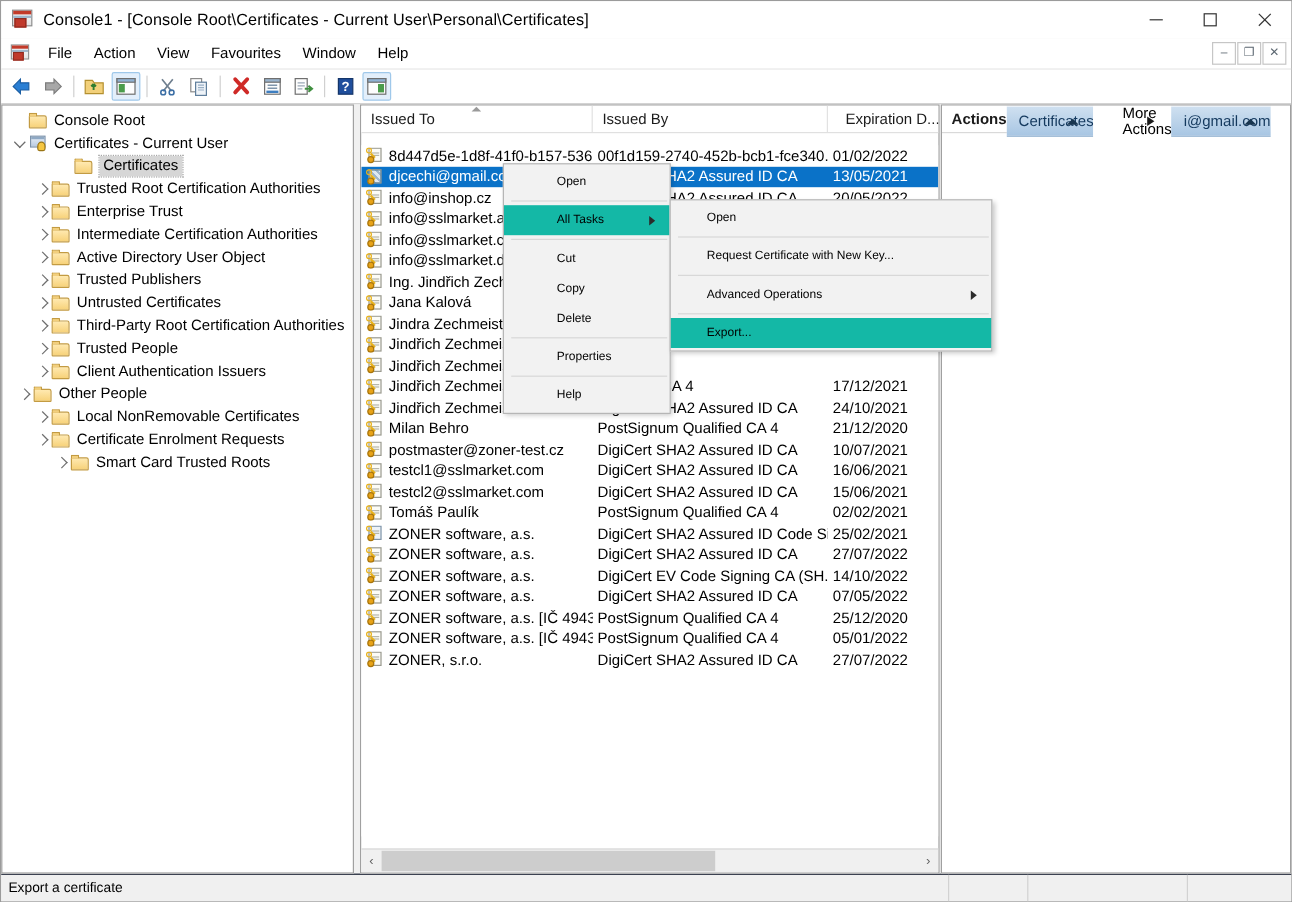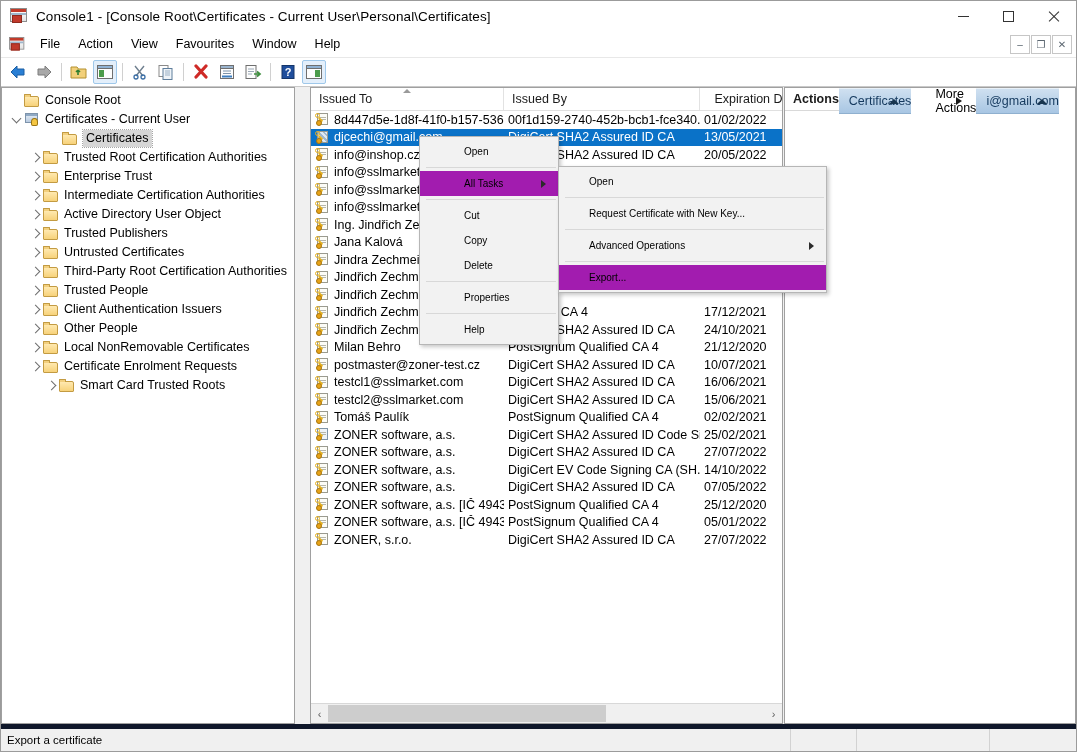--- a/index.html
+++ b/index.html
@@ -124,21 +124,21 @@
   }
   .certstore-ico .cs2{position:absolute;left:2px;top:1.5px;width:11px;height:2px;background:#8fa9c4;}
   .certstore-ico .cs3{
     position:absolute;left:7px;top:5px;width:7px;height:8px;
     background:#f5c642;border:1px solid #9a7515;border-radius:50% 50% 2px 2px;box-sizing:border-box;
   }
   .tnode.sel .lbl{background:#d6d6d6;padding:0 3px;outline:1px dotted #a6a6a6;}
   .lbl{line-height:17px;}
 
   
-  .list-pane{flex:1;margin-left:15px;display:flex;flex-direction:column;min-width:0;}
+  .list-pane{flex:1;margin-left:5px;display:flex;flex-direction:column;min-width:0;gap:10px;}
   .list-head{
     height:22px;flex:0 0 22px;display:flex;background:#fff;border-bottom:1px solid #e0e0e0;
     position:relative;
   }
   .col{
     height:22px;line-height:22px;font-size:12.5px;color:#1b1b1b;padding-left:8px;
     border-right:1px solid #e2e2e2;box-sizing:border-box;overflow:hidden;white-space:nowrap;
     position:relative;
   }
   .col .sortmark{
@@ -216,39 +216,39 @@
     background:#fff;position:relative;
   }
   .act-item .arrow{
     position:absolute;right:14px;top:50%;margin-top:-4px;width:0;height:0;
     border-top:4.5px solid transparent;border-bottom:4.5px solid transparent;border-left:6px solid #1b1b1b;
   }
 
   
   .statusbar{
     height:22px;flex:0 0 22px;background:#f0f0f0;display:flex;align-items:center;
-    border-top:5px solid #0f172a;
+    border-top:1px solid #0f172a;
   }
   .sb-seg{height:22px;line-height:22px;font-size:11.5px;color:#000;padding-left:6px;box-sizing:border-box;}
   .sb-main{flex:1;border-right:1px solid #d2d2d2;}
   .sb-s2{width:66px;flex:0 0 66px;border-right:1px solid #d2d2d2;}
   .sb-s3{width:133px;flex:0 0 133px;border-right:1px solid #d2d2d2;}
   .sb-s4{width:86px;flex:0 0 86px;}
 
   
   .ctxmenu{
     position:absolute;background:#f2f2f2;border:1px solid #b6b6b6;
     box-shadow:2px 2px 4px rgba(0,0,0,.22);font-size:10px;z-index:50;
     padding:2px 0;box-sizing:border-box;
   }
   .ctx-item{
     height:25px;display:flex;align-items:center;padding-left:44px;color:#000;position:relative;
     white-space:nowrap;cursor:default;
   }
-  .ctx-item.hi{background:#a21caf;}
+  .ctx-item.hi{background:#14b8a6;}
   .ctx-item .sub{
     position:absolute;right:12px;top:50%;margin-top:-4px;width:0;height:0;
     border-top:4px solid transparent;border-bottom:4px solid transparent;border-left:5px solid #2b2b2b;
   }
   .ctx-sep{height:1px;background:#d8d8d8;margin:3px 2px 3px 6px;}
   #ctx-main{left:418px;top:135px;width:140px;}
   #ctx-sub{left:557px;top:165px;width:269px;}
   #ctx-sub .ctx-item{padding-left:30px;}
 </style>
 </head>
@@ -466,21 +466,21 @@
           <span class="folder"></span>
           <span class="lbl">Trusted People</span>
         </div>
         <div class="tnode" style="padding-left:25px">
           <span class="tw">
               <i class="chev right"></i>
             </span>
           <span class="folder"></span>
           <span class="lbl">Client Authentication Issuers</span>
         </div>
-        <div class="tnode" style="padding-left:25px">
+        <div class="tnode" style="padding-left:10px">
           <span class="tw">
               <i class="chev right"></i>
             </span>
           <span class="folder"></span>
           <span class="lbl">Other People</span>
         </div>
         <div class="tnode" style="padding-left:25px">
           <span class="tw">
               <i class="chev right"></i>
             </span>

